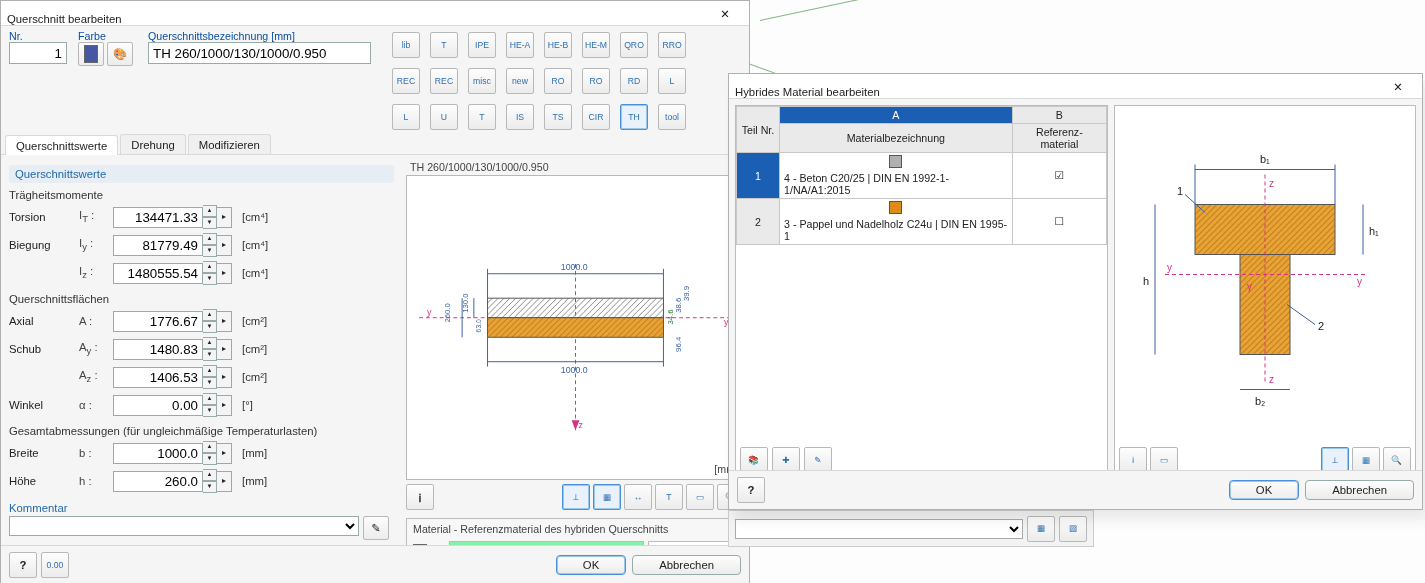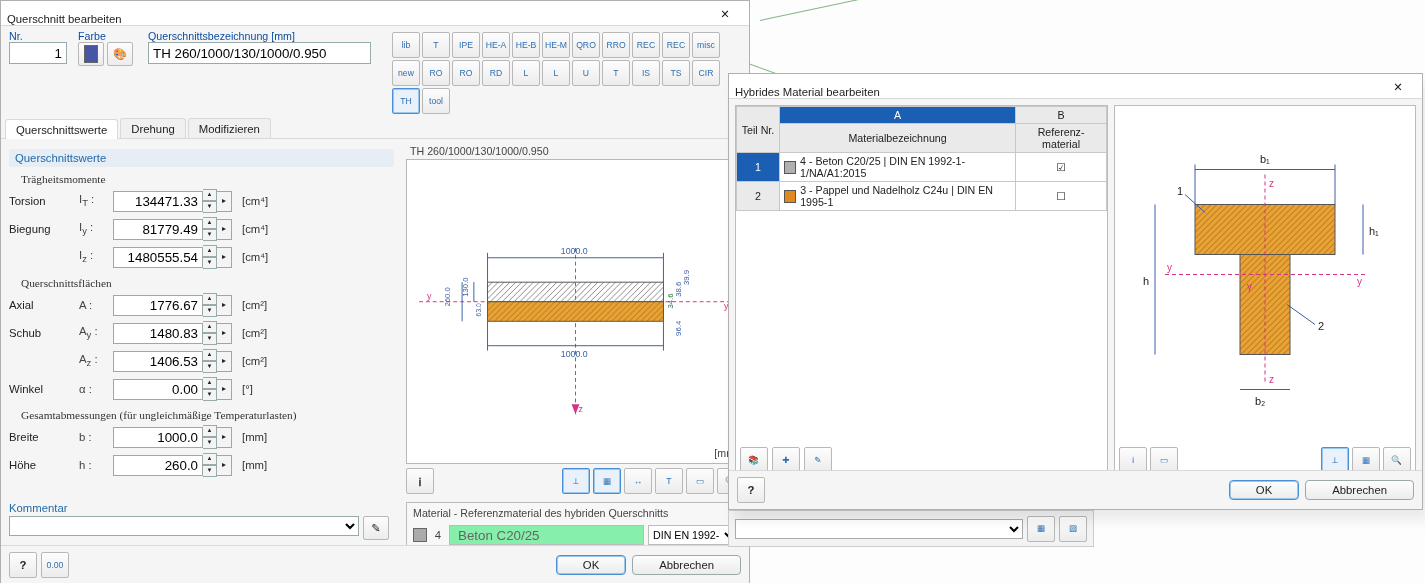--- a/index.html
+++ b/index.html
@@ -17,34 +17,34 @@
   
   .dlg-left{position:absolute;left:0;top:0;width:748px;height:583px;border:1px solid var(--border);background:#f5f5f5;}
   .titlebar{height:24px;display:flex;align-items:flex-end;justify-content:space-between;padding:0 6px;background:#fff;border-bottom:1px solid var(--border-light);}
   .titlebar .close{width:36px;height:18px;text-align:center;cursor:pointer;}
   .toprow{display:flex;padding:4px 8px 2px 8px;gap:8px;align-items:flex-start;}
   .toprow .lbl{color:var(--blue-link);font-size:8pt;}
   .num-box{width:48px;height:20px;border:1px solid #9aa;background:#fff;text-align:right;padding:0 4px;}
   .color-btn,.icon-btn{width:24px;height:22px;border:1px solid #b8b8b8;background:linear-gradient(#fdfdfd,#ececec);display:inline-flex;align-items:center;justify-content:center;border-radius:2px;cursor:pointer;}
   .color-sw{width:12px;height:16px;background:#4556a4;border:1px solid #666;}
   .desig-input{width:213px;height:20px;border:1px solid #9aa;background:#fff;padding:0 4px;}
-  .toolbar-right{display:flex;flex-wrap:wrap;gap:2px;width:328px;padding:2px;}
+  .toolbar-right{display:flex;flex-wrap:wrap;gap:10px;width:328px;padding:2px;}
   .tbtn{width:26px;height:24px;border:1px solid #b8b8b8;background:linear-gradient(#fdfdfd,#ececec);border-radius:2px;display:flex;align-items:center;justify-content:center;cursor:pointer;}
   .tbtn span{font-size:6.5pt;color:#2d6fb3;line-height:1;}
   .tbtn.sel{border-color:#4a90d9;box-shadow:inset 0 0 0 1px #9cc7ec;background:#e9f2fb;}
   
   .tabs{display:flex;padding:0 4px;border-bottom:1px solid var(--border-light);}
   .tab{padding:4px 10px 3px 10px;border:1px solid var(--border-light);border-bottom:none;background:#f0f0f0;margin-right:2px;border-radius:3px 3px 0 0;cursor:pointer;}
   .tab.active{background:#fff;position:relative;top:1px;}
   
   .left-body{display:flex;height:calc(100% - 24px - 48px - 24px - 40px);}
   .props-col{width:386px;padding:6px 8px;overflow:auto;}
   .preview-col{flex:1;padding:4px;display:flex;flex-direction:column;}
   .group-title{background:#e6edf5;color:var(--fieldset-title);font-weight:400;padding:3px 6px;border-radius:3px;margin-top:4px;}
-  .section-lbl{margin:6px 0 2px 12px;color:#333;font-size:8.5pt;font-family:Liberation Serif, serif;}
+  .section-lbl{margin:6px 0 2px 0;color:#333;font-size:8.5pt;}
   .prop-row{display:flex;align-items:center;gap:6px;padding:2px 0;}
   .prop-row .lab{width:64px;}
   .prop-row .sym{width:28px;text-align:left;color:#444;}
   .numfield{display:flex;align-items:center;}
   .numfield input{width:80px;height:19px;border:1px solid #9aa;background:#fff;text-align:right;padding:0 4px;}
   .spin{display:flex;flex-direction:column;width:14px;}
   .spin b{height:10px;border:1px solid #9aa;border-left:0;background:#f4f4f4;font-size:6px;line-height:8px;text-align:center;cursor:pointer;}
   .step{width:14px;height:19px;border:1px solid #9aa;border-left:0;background:#f4f4f4;font-size:8px;text-align:center;line-height:17px;cursor:pointer;}
   .unit{margin-left:4px;color:#333;}
   .preview-head{color:#444;font-size:8pt;padding:2px 4px;}
@@ -73,21 +73,21 @@
   
   .dlg-right{position:absolute;left:728px;top:73px;width:693px;height:435px;border:1px solid var(--border);background:#f5f5f5;box-shadow:6px 10px 12px rgba(0,0,0,.08);}
   .dlg-right .body{display:flex;height:calc(100% - 24px - 38px);padding:6px;gap:6px;}
   .grid-wrap{flex:1;border:1px solid #bcbcbc;background:#fff;display:flex;flex-direction:column;}
   .grid table{border-collapse:collapse;width:100%;font-size:8pt;}
   .grid th,.grid td{border:1px solid #c8c8c8;padding:2px 4px;}
   .grid thead th{background:#eaeaea;font-weight:400;}
   .grid thead th.colA{background:#1a5fb4;color:#fff;}
   .grid .rownum{background:#eaeaea;text-align:center;width:34px;}
   .grid .rownum.sel{background:#1a5fb4;color:#fff;}
-  .grid .matcell{display:flex;align-items:center;gap:4px;}
+  .grid .matcell{display:flex;align-items:center;gap:4px;flex-direction:column;}
   .grid .matcell .sw{width:11px;height:11px;border:1px solid #555;}
   .grid .chkcell{text-align:center;}
   .grid-foot{margin-top:auto;display:flex;gap:4px;padding:4px;}
   .rprev{width:300px;border:1px solid #bcbcbc;background:#fff;position:relative;display:flex;flex-direction:column;}
   .rprev .tools{display:flex;justify-content:space-between;padding:4px;margin-top:auto;}
   .rprev .canvas2{flex:1;position:relative;}
   
   .bg-line{position:absolute;width:300px;height:1px;background:#7fb57f;top:20px;left:760px;transform:rotate(-12deg);transform-origin:left center;pointer-events:none;}
   .bg-line2{position:absolute;width:240px;height:1px;background:#7fb57f;top:60px;left:740px;transform:rotate(20deg);transform-origin:left center;pointer-events:none;}
   

